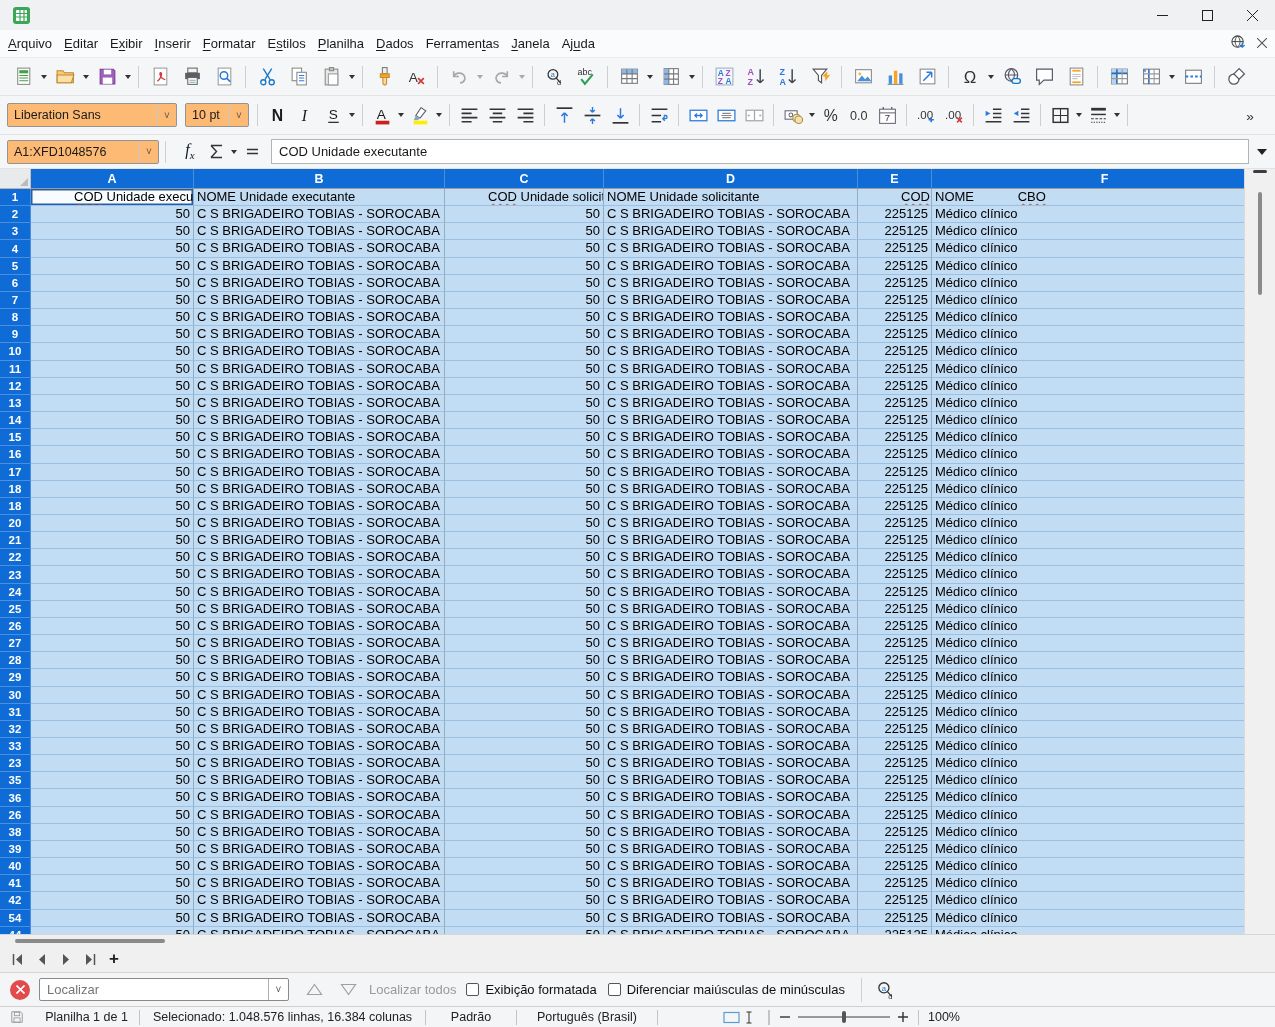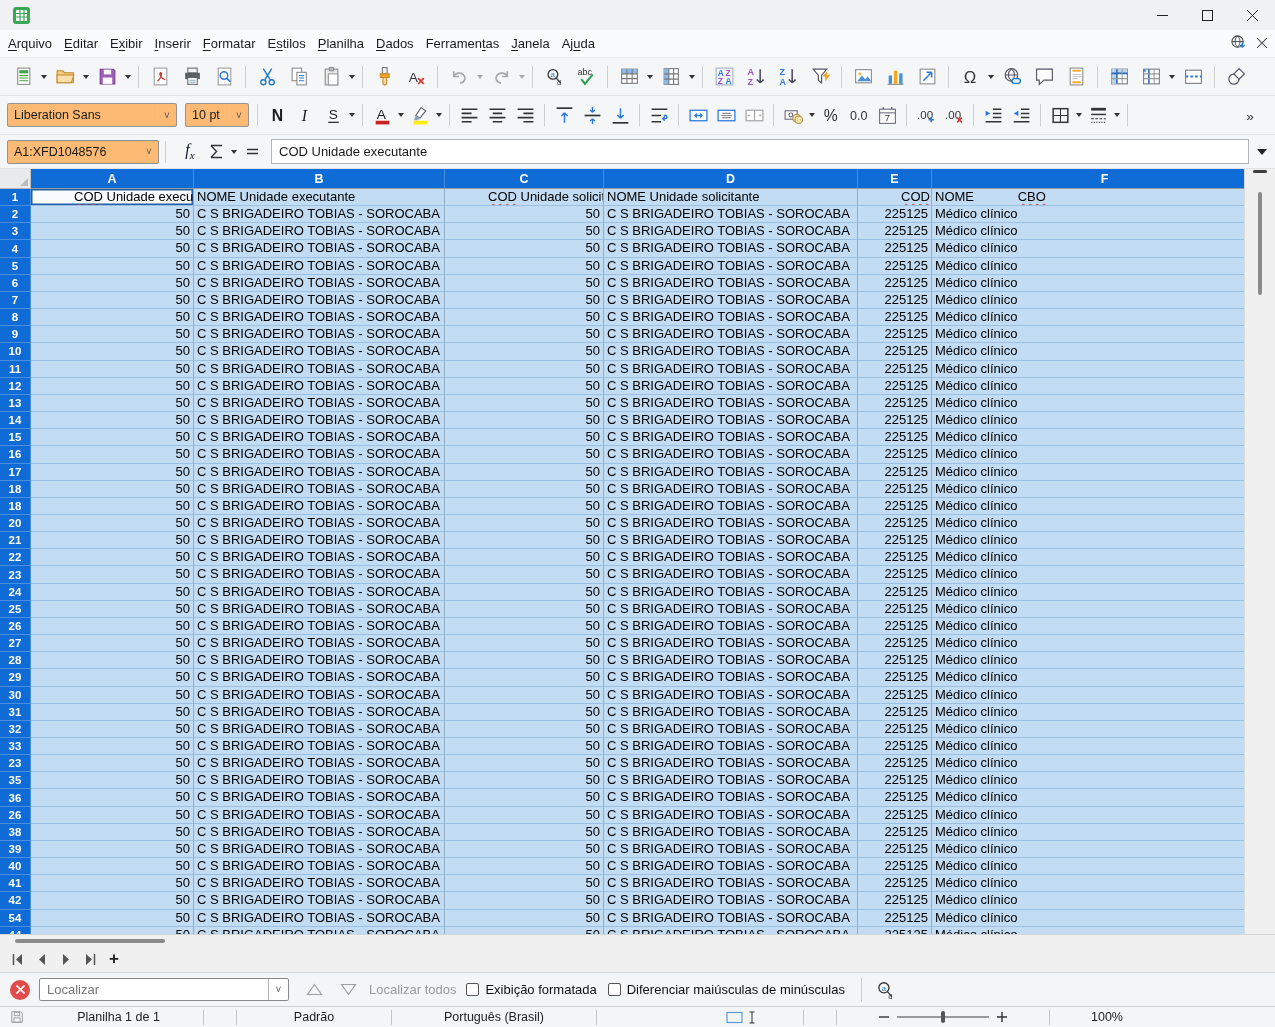--- a/index.html
+++ b/index.html
@@ -79,21 +79,21 @@
 #find-input .ph { color:#757575; padding-left:7px; font-size:13px; flex:1; }
 #find-input .cbtn { width:20px; height:100%; border-left:1px solid #b0b0b0; display:flex; align-items:center; justify-content:center; color:#555; font-size:10px;}
 .tri { width:34px; display:flex; align-items:center; justify-content:center; flex:0 0 auto;}
 #find-all { color:#9a9a9a; font-size:13px; margin:0 10px 0 4px; }
 .chk { display:flex; align-items:center; margin-right:11px; }
 .chk .box { width:13px; height:13px; border:1px solid #555; border-radius:2px; background:#fff; margin-right:6px; flex:0 0 auto;}
 .chk .lbl { font-size:13px; color:#111; }
 #findbar .tsep { height:24px; }
 
 
-#statusbar { top:1006px; left:0; width:1275px; height:21px; background:#f4f5f6; border-top:1px solid #cfcfcf; display:flex; align-items:center; font-size:12.5px; color:#222;gap:32px; }
+#statusbar { top:1006px; left:0; width:1275px; height:21px; background:#f4f5f6; border-top:1px solid #cfcfcf; display:flex; align-items:center; font-size:12.5px; color:#222; }
 .sdiv { width:1px; height:15px; background:#c4c4c4; flex:0 0 auto; }
 .szone { display:flex; align-items:center; justify-content:center; height:100%; flex:0 0 auto; }
 #sb-zoom { display:flex; align-items:center; flex:0 0 auto; }
 #zoom-track { width:92px; height:2px; background:#999; margin:0 8px; position:relative; display:block;}
 #zoom-thumb { position:absolute; left:44px; top:-5px; width:4px; height:12px; background:#555; border-radius:2px; display:block;}
 </style>
 </head>
 <body>
 
 <div id="titlebar" class="abs">
@@ -1129,20 +1129,21 @@
 <div id="statusbar" class="abs">
   <span style="width:34px; display:flex; justify-content:center;">
       <svg width="14" height="14" viewBox="0 0 16 16">
         <path d="M2 2h10l2 2v10H2z" fill="none" stroke="#9a9a9a" stroke-width="1.1"></path>
         <rect x="5" y="2.5" width="6" height="4" fill="none" stroke="#9a9a9a"></rect>
         <rect x="4.5" y="9" width="7" height="5" fill="none" stroke="#9a9a9a"></rect>
       </svg>
     </span>
   <span class="szone" style="width:105px">Planilha 1 de 1</span>
   <span class="sdiv"></span>
+  <span class="szone" style="width:285px">Selecionado: 1.048.576 linhas, 16.384 colunas</span>
   <span class="sdiv"></span>
   <span class="szone" style="width:90px">Padrão</span>
   <span class="sdiv"></span>
   <span class="szone" style="width:140px">Português (Brasil)</span>
   <span class="sdiv"></span>
   <span class="szone" style="width:58px"></span>
   <span class="szone" style="width:52px">
       <svg width="38" height="15" viewBox="0 0 38 15">
         <rect x="1" y="2.5" width="15" height="10" fill="none" stroke="#5b9bd5" stroke-width="1.2"></rect>
         <path d="M26 2v11M23.5 2h5M23.5 13h5" stroke="#333" stroke-width="1"></path>

